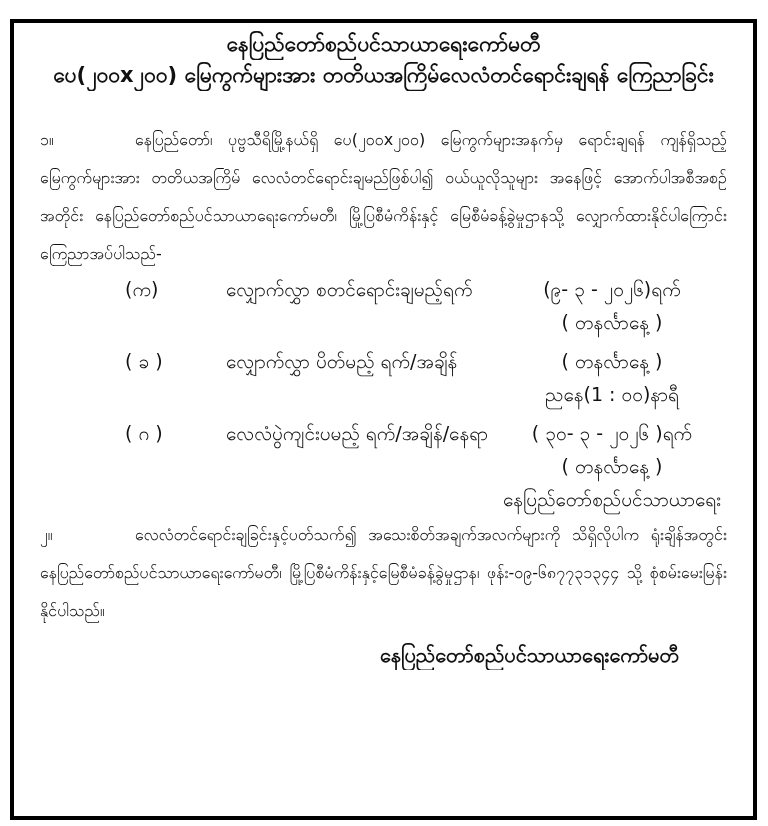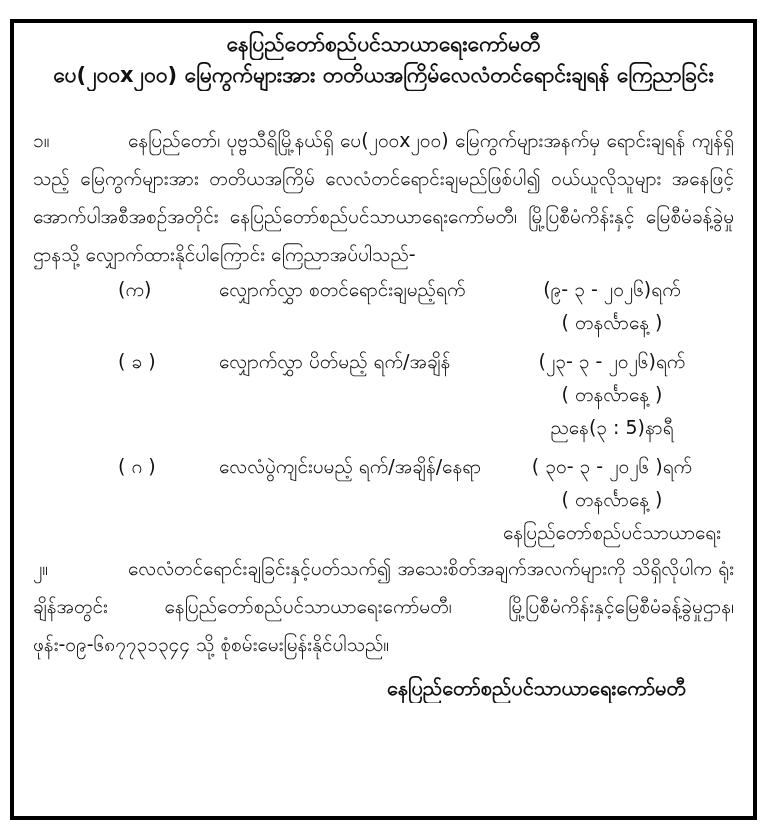--- a/index.html
+++ b/index.html
@@ -16,39 +16,39 @@
     -webkit-font-smoothing: antialiased;
   }
   .frame {
     position: absolute;
     left: 10px;
     top: 19px;
     width: 747px;
     height: 801px;
     border: 4px solid #000000;
     box-sizing: border-box;
-    padding: 0 19px;
+    padding: 0 26px;
     overflow: hidden;
     background: #ffffff;
   }
   .doc-header {
     margin-top: 6px;
     text-align: center;
     font-weight: bold;
     font-size: 21px;
   }
   .doc-header .title-line {
     height: 31px;
     line-height: 31px;
     white-space: nowrap;
     overflow: hidden;
   }
   .para {
     margin: 0;
-    font-size: 19px;
+    font-size: 16px;
     line-height: 38px;
     text-align: justify;
     overflow: hidden;
   }
   .para .num {
     display: inline-block;
     width: 95px;
     vertical-align: top;
   }
   #para1 { margin-top: 30px; height: 152px; }
@@ -123,23 +123,22 @@
       <span class="sch-dets">
         <span class="det-line">(၉- ၃ - ၂၀၂၆)ရက်</span>
         <span class="det-line">( တနင်္လာနေ့ )</span>
       </span>
     </div>
 
     <div class="sch-row">
       <span class="sch-lbl">( ခ )</span>
       <span class="sch-item">လျှောက်လွှာ ပိတ်မည့် ရက်/အချိန်</span>
       <span class="sch-dets">
-        <span class="det-line">(၂၃- ၃ - ၂၀၂၆)ရက်</span>
         <span class="det-line">( တနင်္လာနေ့ )</span>
-        <span class="det-line">ညနေ(၃ : 5)နာရီ</span>
+        <span class="det-line">ညနေ(1 : ၀၀)နာရီ</span>
       </span>
     </div>
 
     <div class="sch-row">
       <span class="sch-lbl">( ဂ )</span>
       <span class="sch-item">လေလံပွဲကျင်းပမည့် ရက်/အချိန်/နေရာ</span>
       <span class="sch-dets">
         <span class="det-line">( ၃၀- ၃ - ၂၀၂၆ )ရက်</span>
         <span class="det-line">( တနင်္လာနေ့ )</span>
         <span class="det-line">နေပြည်တော်စည်ပင်သာယာရေး</span>

